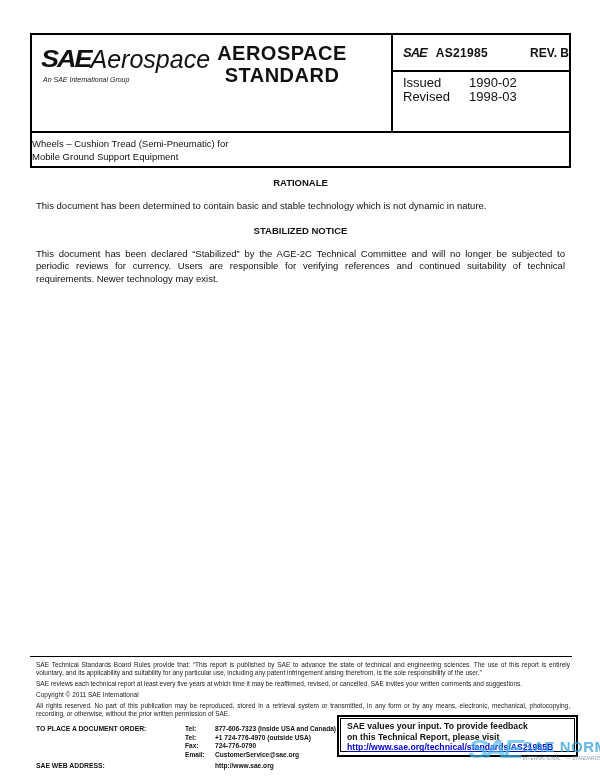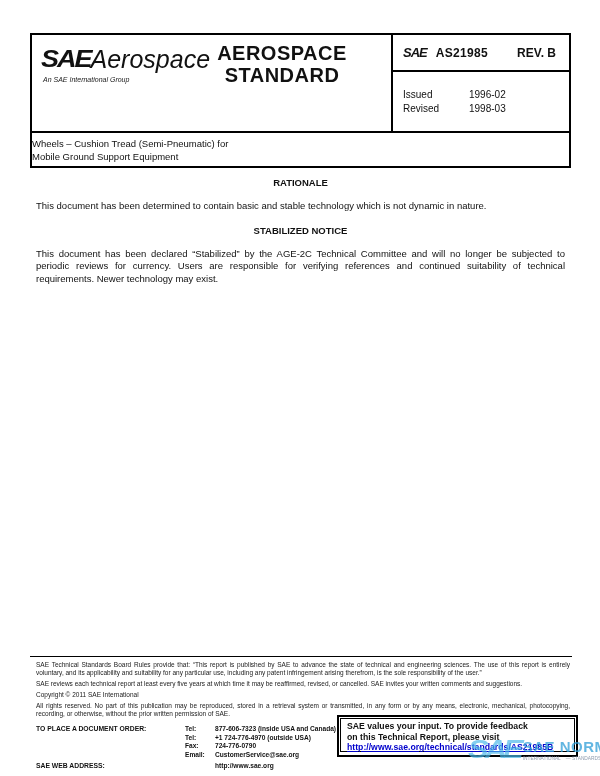--- a/index.html
+++ b/index.html
@@ -30,22 +30,22 @@
     letter-spacing:0.5px;
   }
 
   .header-right { width:176px; display:flex; flex-direction:column; }
   .doc-id-row {
     height:37px; border-bottom:2px solid #000;
     display:flex; align-items:center; font-weight:bold;
   }
   .sae-glyph { font-size:13px; font-style:italic; font-weight:bold; letter-spacing:-1px; margin:0 9px 0 10px; }
   .doc-number { font-size:12px; letter-spacing:0.3px; }
-  .doc-rev { font-size:12px; margin-left:auto; margin-right:13px; }
-  .date-rows { padding:16px 0 0 10px; font-size:10px; line-height:13.5px; }
+  .doc-rev { font-size:12px; margin-left:auto; }
+  .date-rows { padding:4px 0 0 10px; font-size:13px; line-height:13.5px; }
   .date-row { display:flex; }
   .date-label { width:66px; }
   .superseding { margin-top:auto; padding:0 0 4px 10px; font-size:9px; }
 
   
   .title-bar {
     position:absolute; left:30px; top:131px; width:541px; height:37px;
     border:2px solid #000; font-size:9.5px; line-height:13px;
     padding-top:4px;
   }
@@ -115,21 +115,21 @@
     </div>
     <div class="header-right">
       <div class="doc-id-row">
         <span class="sae-glyph">SAE</span>
         <span class="doc-number">AS21985</span>
         <span class="doc-rev">REV. B</span>
       </div>
       <div class="date-rows">
         <div class="date-row">
           <span class="date-label">Issued</span>
-          <span class="date-value">1996-02</span>
+          <span class="date-value">1990-02</span>
         </div>
         <div class="date-row">
           <span class="date-label">Revised</span>
           <span class="date-value">1998-03</span>
         </div>
       </div>
     </div>
   </div>
 
   <div class="title-bar">

